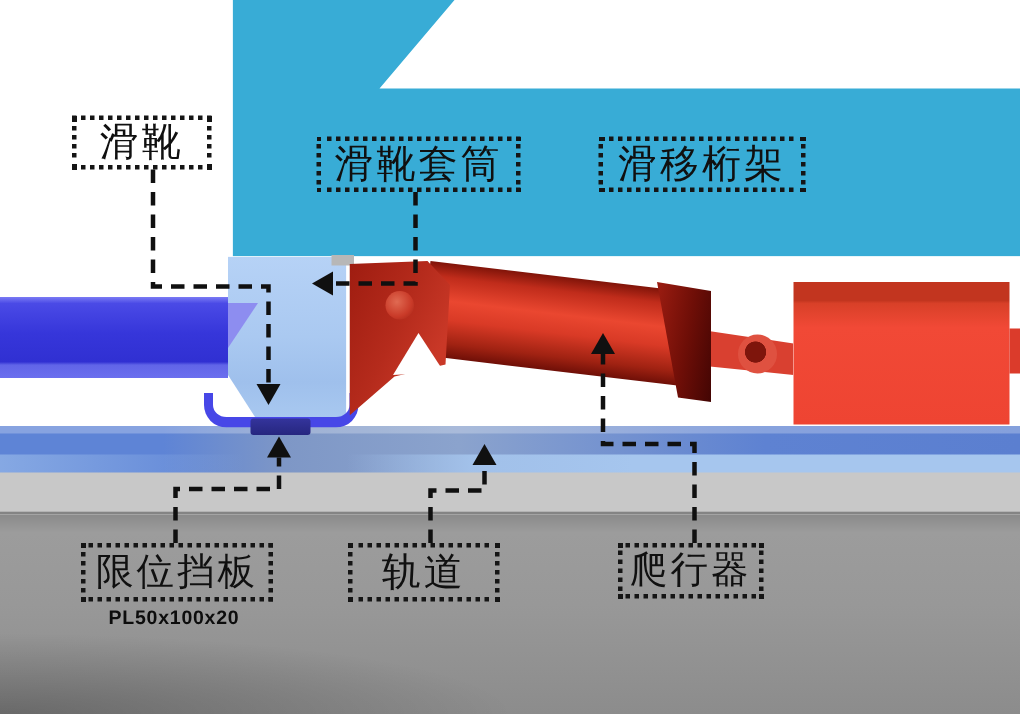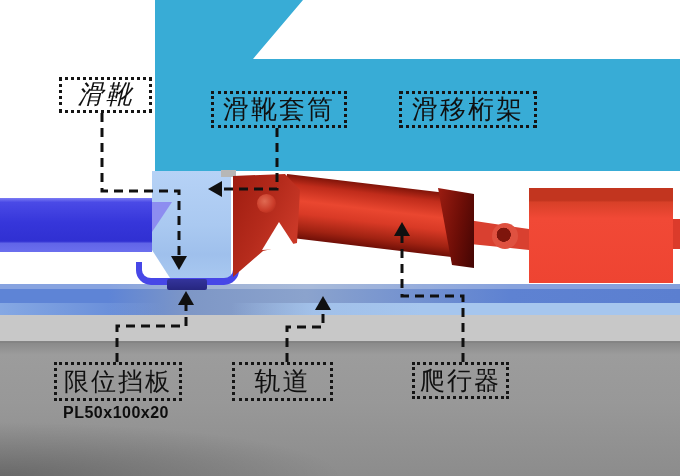--- a/index.html
+++ b/index.html
@@ -105,30 +105,30 @@
   
   .leaders{left:0;top:0;width:680px;height:476px;pointer-events:none;}
 
   
   .callout{
     position:absolute;box-sizing:border-box;border:3px dotted #151515;
     display:flex;align-items:center;justify-content:center;
     color:#101010;font-size:26px;letter-spacing:2px;line-height:1;
     background:transparent;white-space:nowrap;
   }
-  .co-shoe{left:59px;top:77px;width:93px;height:36px;font-style:italic;}
+  .co-shoe{left:48px;top:77px;width:93px;height:36px;}
   .co-sleeve{left:211px;top:91px;width:136px;height:37px;text-align:center;}
   .co-truss{left:399px;top:91px;width:138px;height:37px;}
   .co-limit{left:54px;top:362px;width:128px;height:39px;font-size:25px;}
   .co-track{left:232px;top:362px;width:101px;height:39px;}
   .co-crawler{left:412px;top:362px;width:97px;height:37px;font-size:25px;}
   .plate-spec{
     position:absolute;left:50px;top:404px;width:132px;text-align:center;
     font-family:"Liberation Sans","DejaVu Sans",sans-serif;font-weight:bold;
-    font-size:16px;color:#0d0d0d;letter-spacing:0.5px;
+    font-size:13px;color:#0d0d0d;letter-spacing:0.5px;
   }
 </style>
 </head>
 <body>
 
 <div class="canvas">
 
   <div class="abs truss"></div>
 
   <div class="abs rail"></div>

